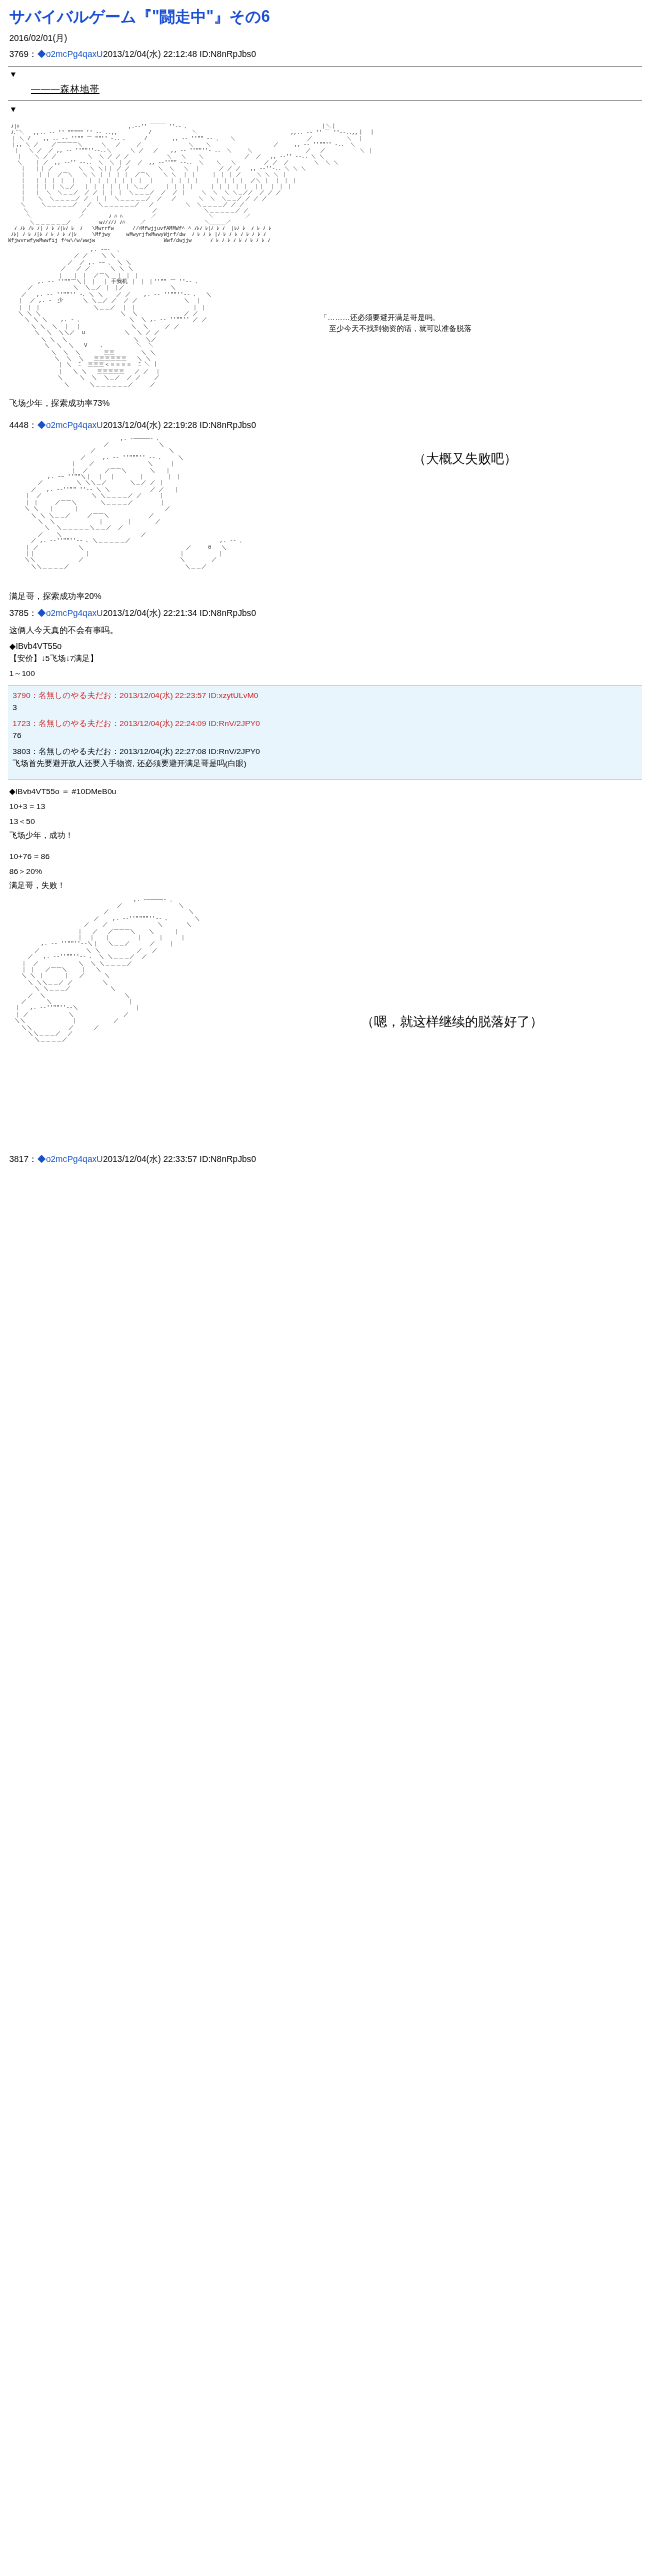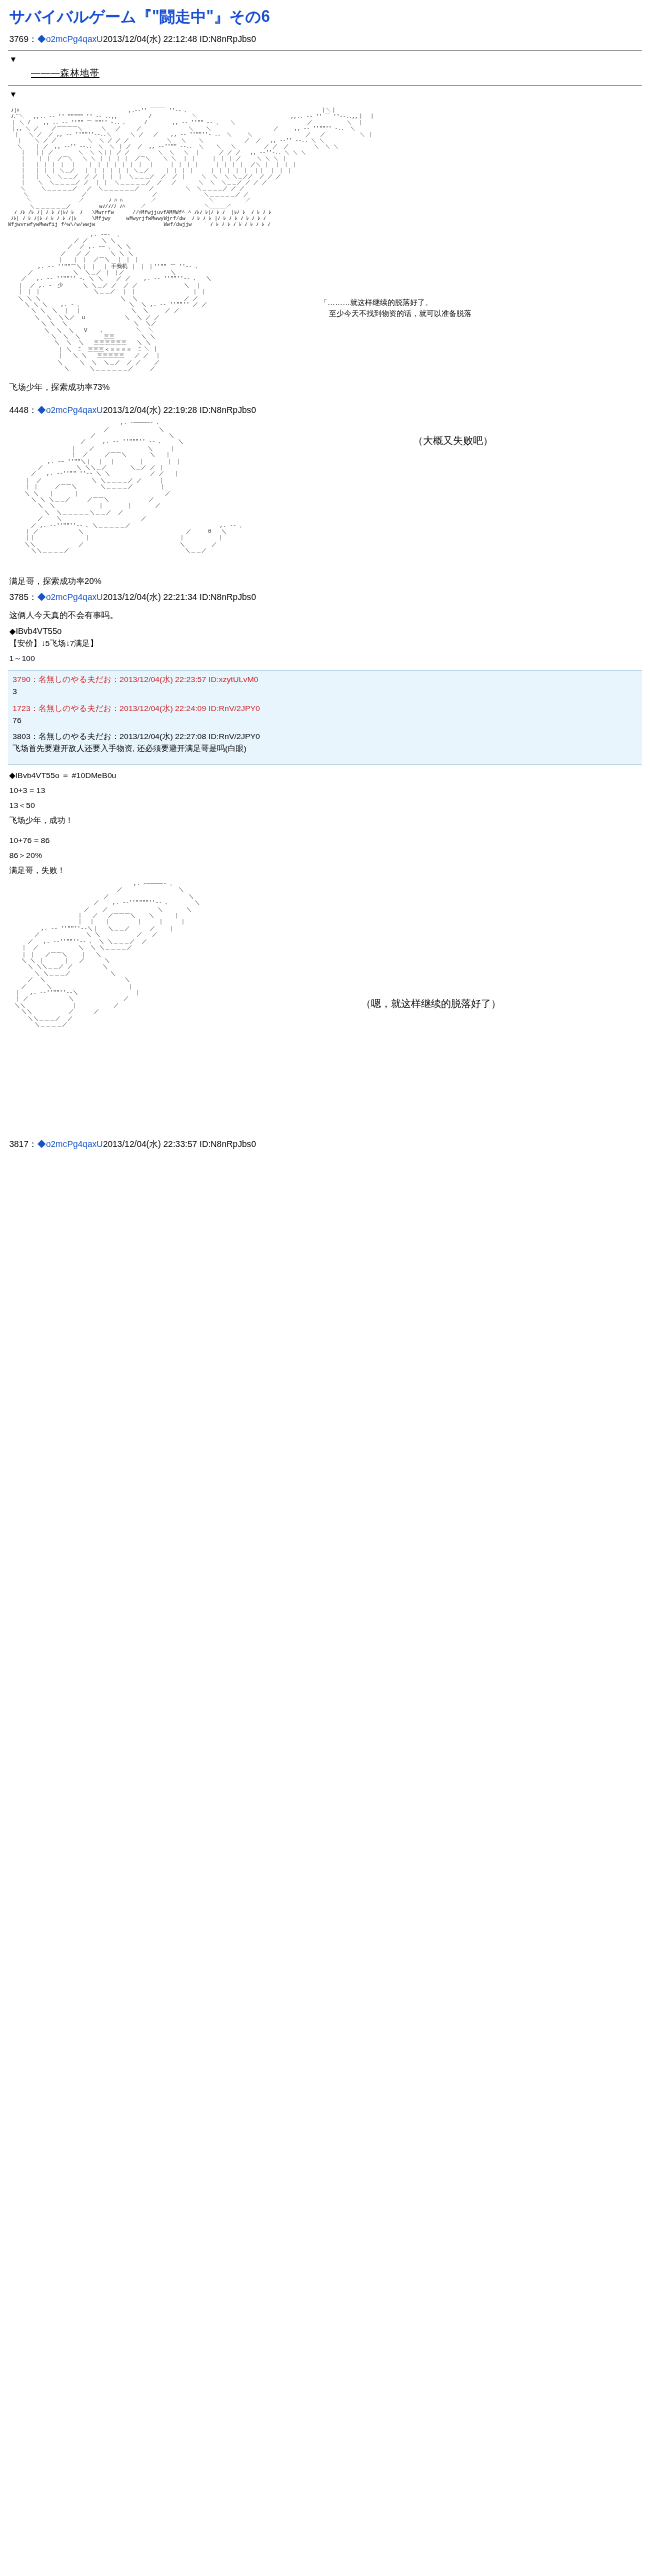--- a/index.html
+++ b/index.html
@@ -85,21 +85,21 @@
     margin: 3.5px 0 3.5px 0;
   }
   .speech {
     position: absolute;
     font-size: 7.5px;
     line-height: 1.5;
     color: #000;
   }
   .note-right {
     position: absolute;
-    font-size: 10px;
+    font-size: 13px;
     color: #000;
     text-align: center;
   }
   .body-text {
     font-size: 8.4px;
     line-height: 1.7;
     margin: 3.5px 0 3.5px 1.2px;
     white-space: pre-wrap;
   }
   .trip {
@@ -149,20 +149,21 @@
   .spacer-8 { height: 4.6px; }
 </style>
 </head>
 <body>
 
 <div class="page">
   <div class="inner">
 
     <div class="thread-title">サバイバルゲーム『"闘走中"』その6</div>
 
+    <div class="date-line">2016/02/01(月)</div>
 
     <div class="post-header">
       <span class="post-num">3769</span><span>：</span><span class="mail-link">◆o2mcPg4qaxU</span><span>2013/12/04(水) 22:12:48</span> <span>ID:N8nRpJbs0</span>
     </div>
 
     <hr class="hr">
     <div class="tri">▼</div>
 
     <div class="section-label">―――森林地帯</div>
 
@@ -209,21 +210,21 @@
        ＼ ＼  ＼  ｜  ｜               ＼  ＼     ／ ／
         ＼  ＼  ＼＼／  u            ＼  ＼ ／ ／
           ＼ ＼  ＼                    ＼  ＼／
            ＼  ＼  ＼   V    ､          ＼  ＼
              ＼  ＼  ＼       三三        ＼ ＼
               ＼  ＼  ＼   三三三三三三   ＼ ＼
                ｜ ＼  ﾆ  三三三＜＝＝＝＝  ﾆ ＼ ｜
                ｜   ＼ ＼   三三三三三   ／ ／  ｜
                ＼     ＼  ＼  ＼＿／  ／ ／    ／
                  ＼      ＼＿＿＿＿＿＿／     ／</pre>
-      <div class="speech" style="left:312px; top:65px;">「………就这样继续的脱落好了。</div>
+      <div class="speech" style="left:312px; top:65px;">「………还必须要避开满足哥是吗。</div>
       <div class="speech" style="left:321px; top:76px;">至少今天不找到物资的话，就可以准备脱落</div>
     </div>
 
     <div class="body-text">飞场少年，探索成功率73%</div>
 
     <div class="spacer-8"></div>
 
     <div class="post-header">
       <span class="post-num">4448</span><span>：</span><span class="mail-link">◆o2mcPg4qaxU</span><span>2013/12/04(水) 22:19:28</span> <span>ID:N8nRpJbs0</span>
     </div>

